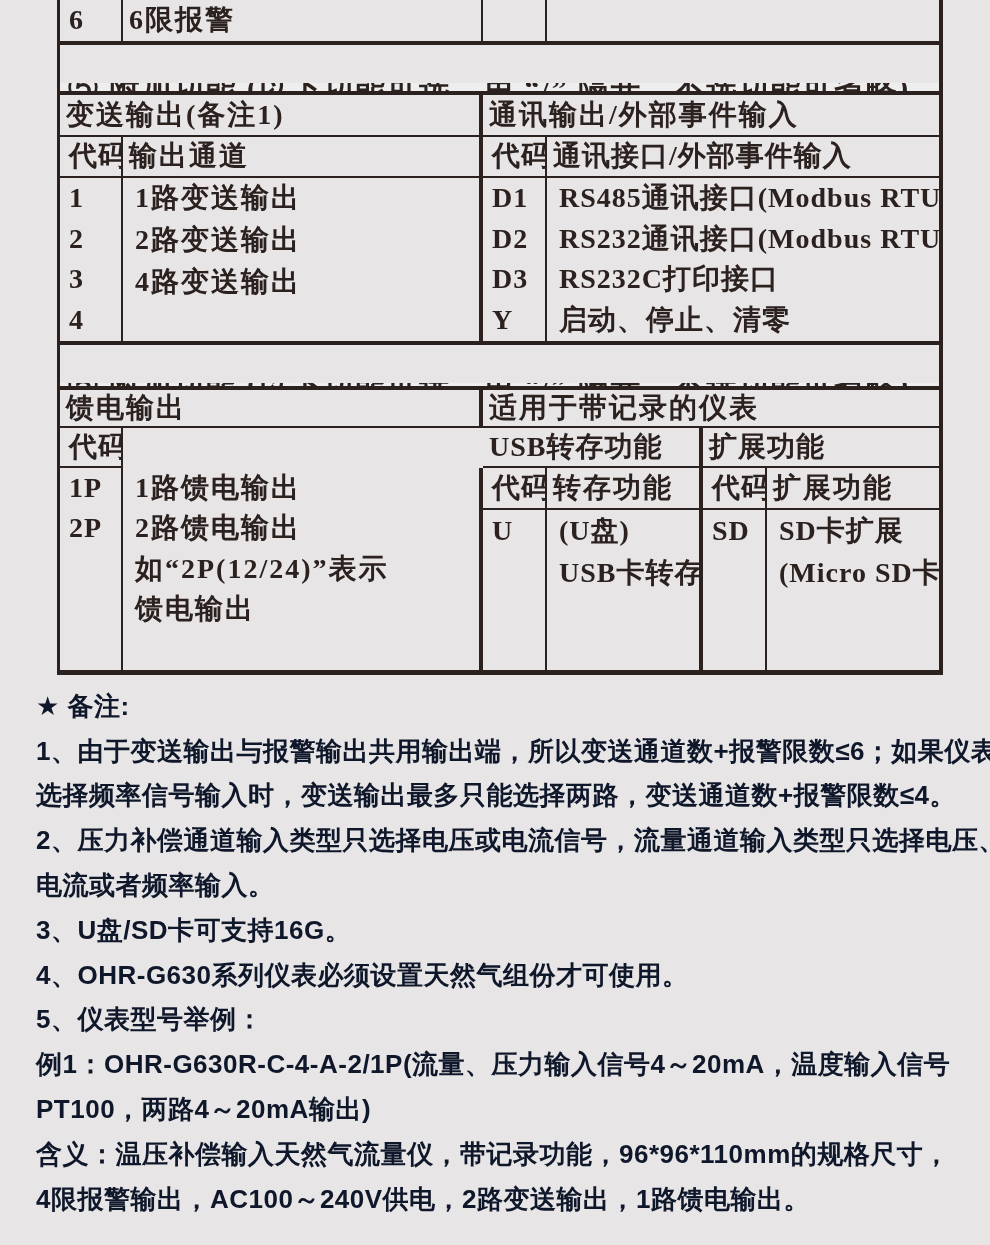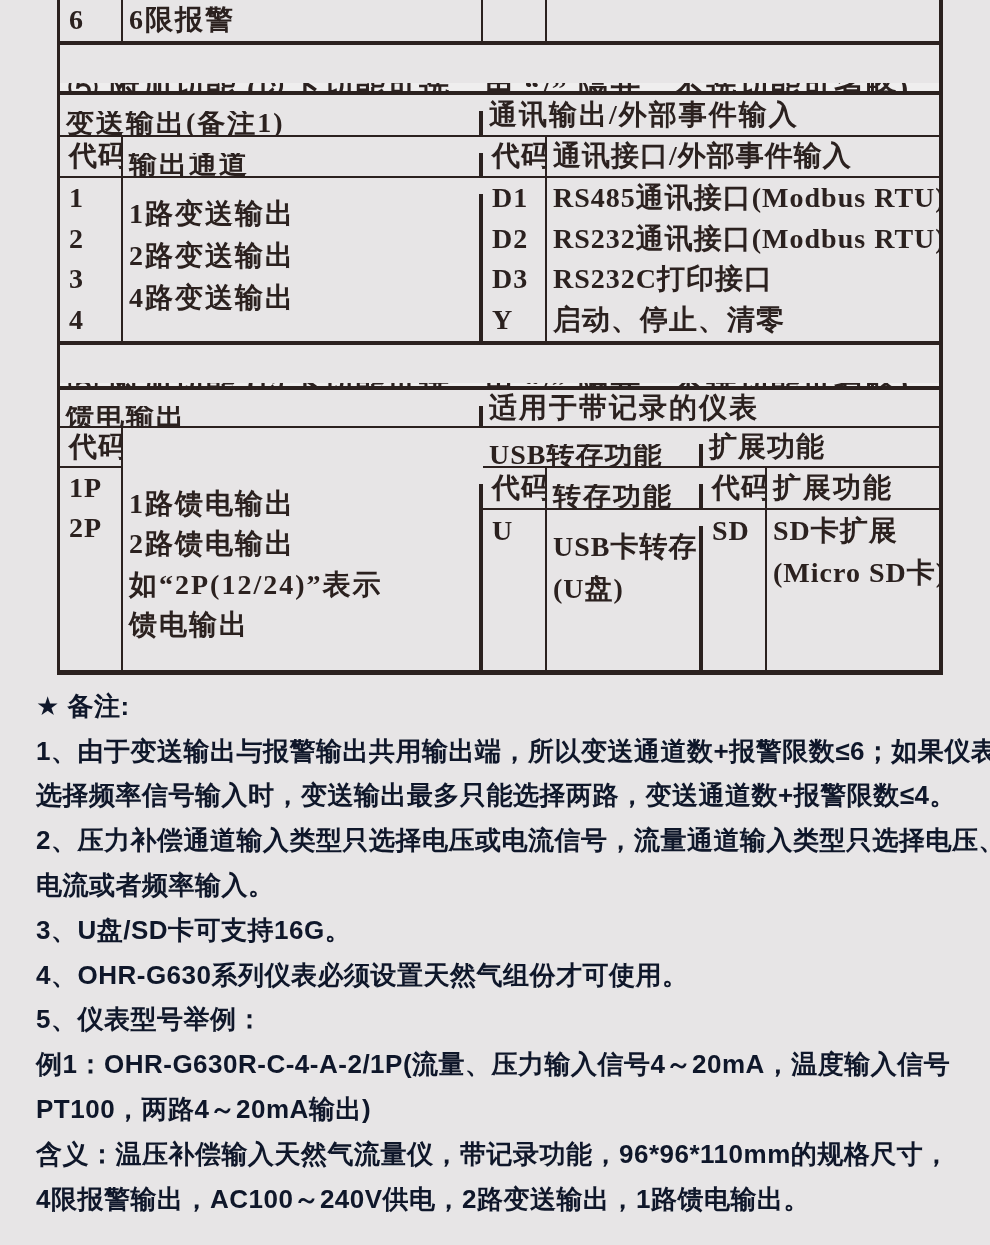--- a/index.html
+++ b/index.html
@@ -33,32 +33,32 @@
     line-height:1.1;
   }
   .cell{
     box-sizing:border-box;
     display:flex;align-items:center;
     padding-left:6px;
     overflow:hidden;white-space:nowrap;
   }
   .code{padding-left:9px;letter-spacing:1px;}
   .r2{border-right:2px solid var(--ink);}
-  .r4{border-right:4px solid var(--ink);margin-top:16px;}
+  .r4{border-right:4px solid var(--ink);}
   .b2{border-bottom:2px solid var(--ink);}
   .b4{border-bottom:4px solid var(--ink);}
   .hdr{
     background:var(--hbg);
     font-size:30px;
     padding-left:8px;
     letter-spacing:2px;
     margin-top:38px;
   }
   .lines{flex-direction:column;align-items:stretch;justify-content:flex-start;padding-left:0;}
-  .lines .ln{display:flex;align-items:center;padding-left:6px;white-space:nowrap;}
+  .lines .ln{display:flex;align-items:center;padding-left:12px;white-space:nowrap;}
   .lines4 .ln{height:41.75px;}
   .lines5 .ln{height:40.4px;}
   .lines2 .ln{height:42px;}
   .lines .lncode{padding-left:9px;letter-spacing:1px;}
   .comm-desc{letter-spacing:1px;}
   .tight{letter-spacing:1px;}
   
   .notes{
     position:absolute;left:36px;top:684px;
     width:950px;
@@ -143,22 +143,22 @@
 
     <div class="cell code r2 b2" style="grid-area:9/3/10/4">代码</div>
     <div class="cell b2 r4" style="grid-area:9/4/10/5">转存功能</div>
     <div class="cell code r2 b2" style="grid-area:9/5/10/6">代码</div>
     <div class="cell b2" style="grid-area:9/6/10/7">扩展功能</div>
 
     <div class="cell lines lines2 r2" style="grid-area:10/3/11/4">
       <div class="ln lncode">U</div>
     </div>
     <div class="cell lines lines2 r4" style="grid-area:10/4/11/5">
+      <div class="ln tight">(U盘)</div>
       <div class="ln tight">USB卡转存</div>
-      <div class="ln tight">(U盘)</div>
     </div>
     <div class="cell lines lines2 r2" style="grid-area:10/5/11/6">
       <div class="ln lncode">SD</div>
     </div>
     <div class="cell lines lines2" style="grid-area:10/6/11/7">
       <div class="ln tight">SD卡扩展</div>
       <div class="ln tight">(Micro SD卡)</div>
     </div>
 
   </div>

